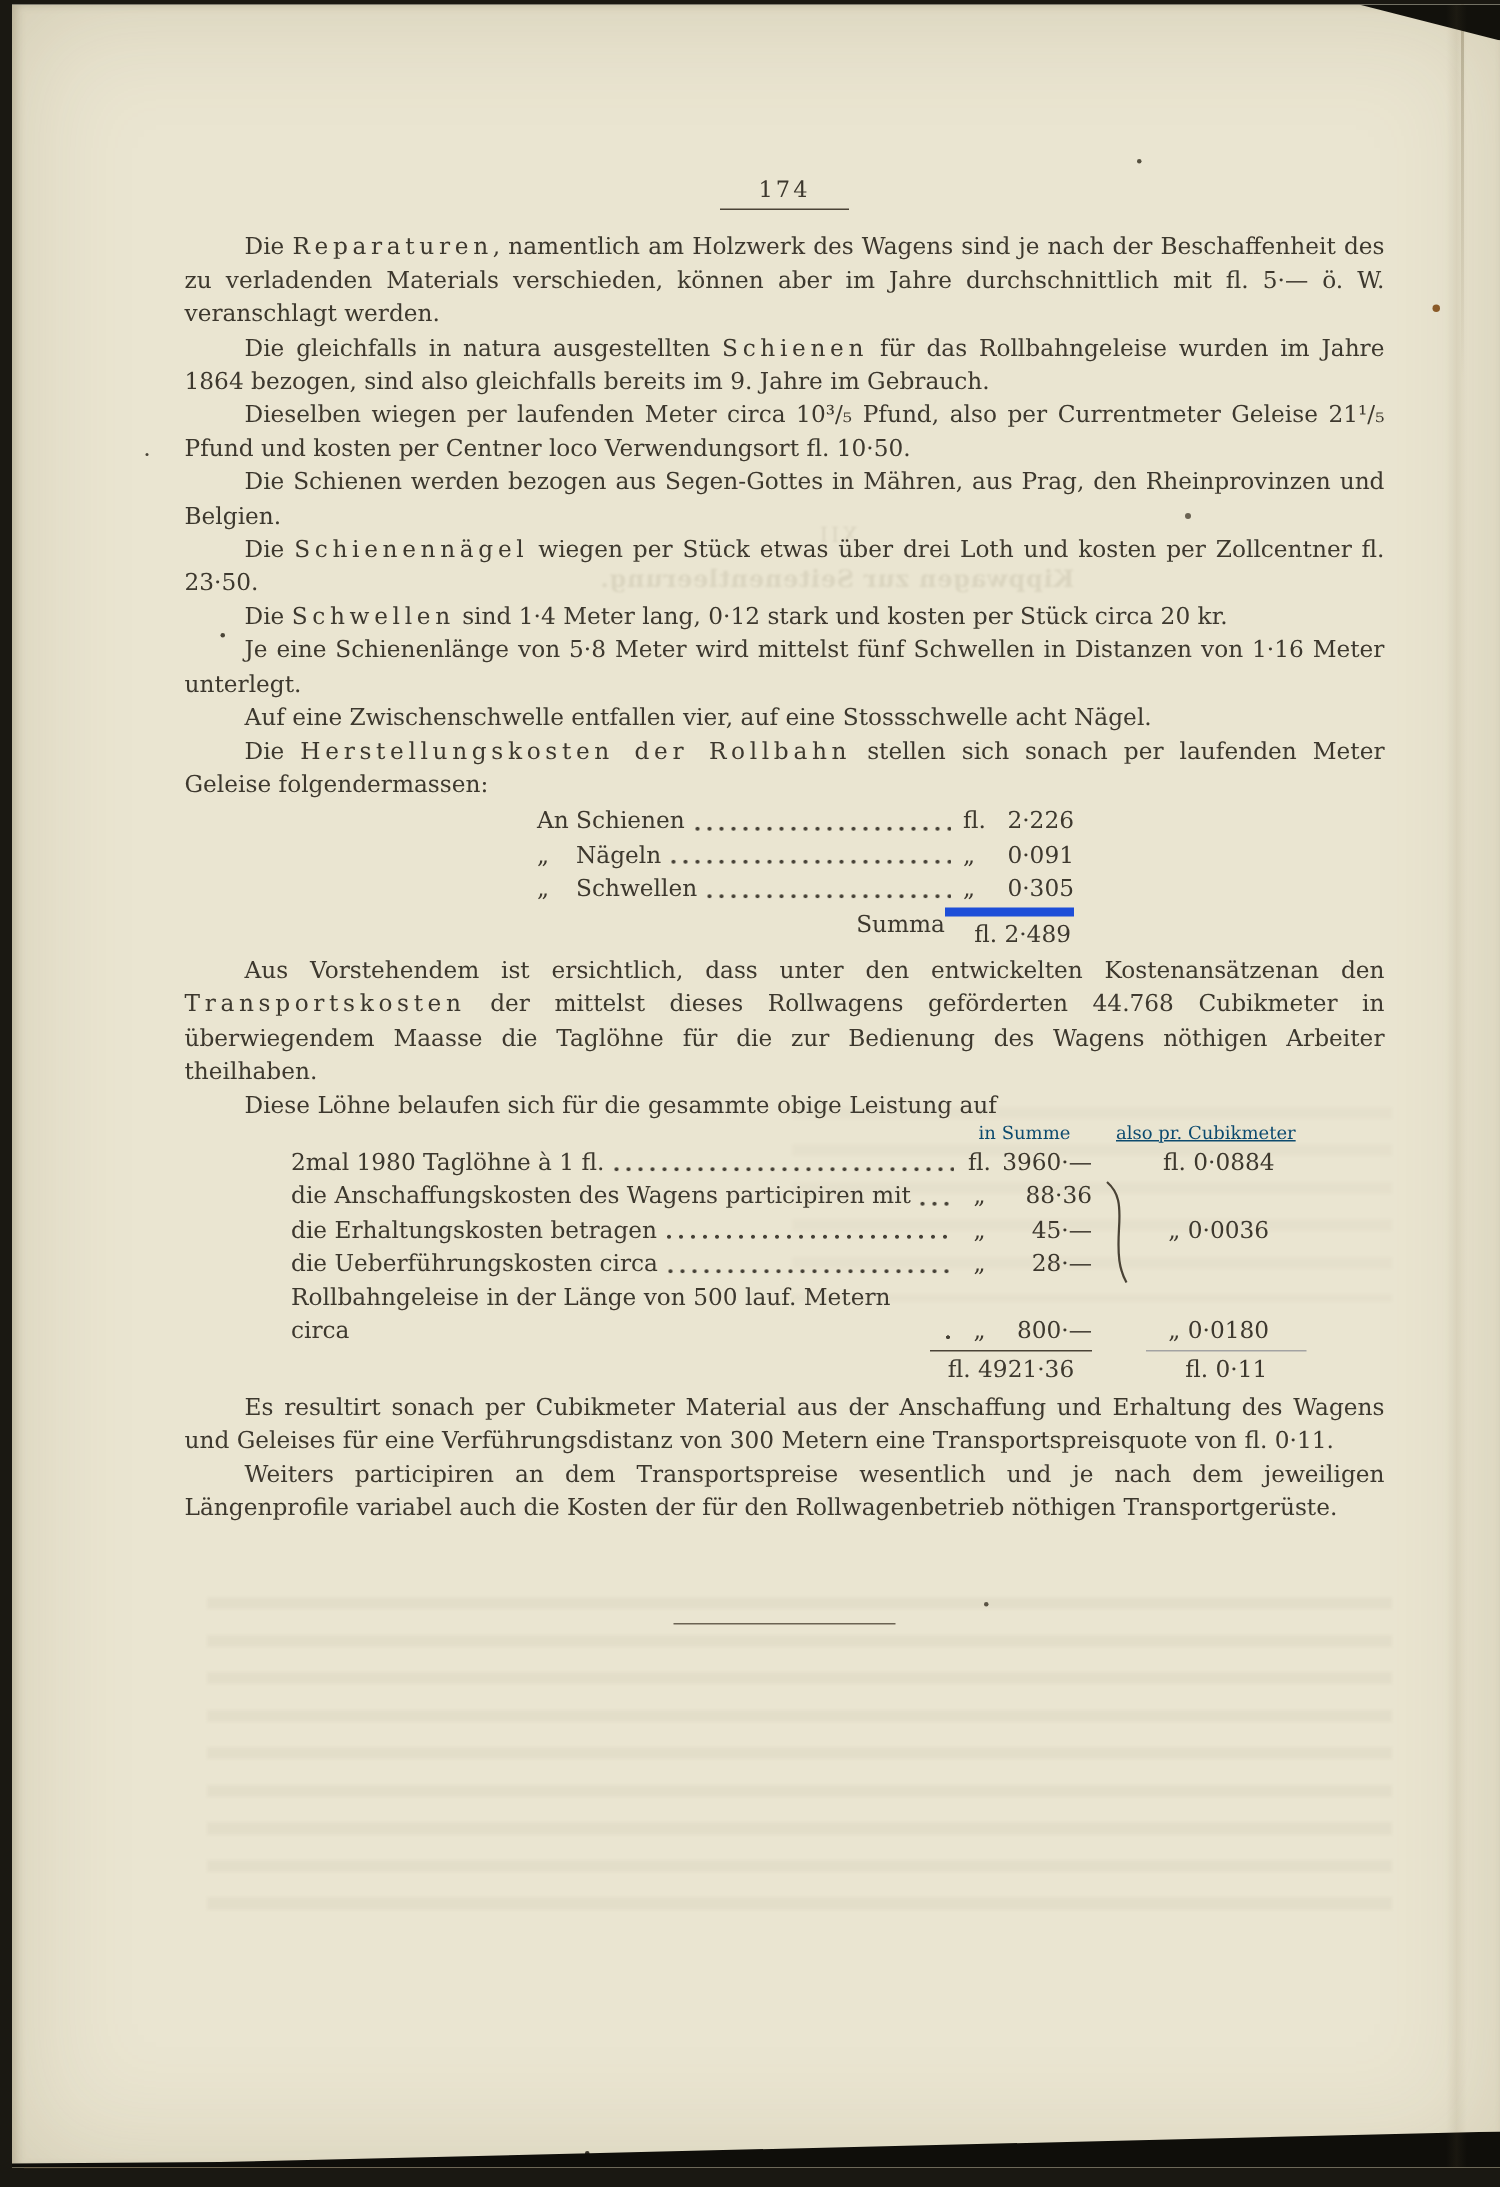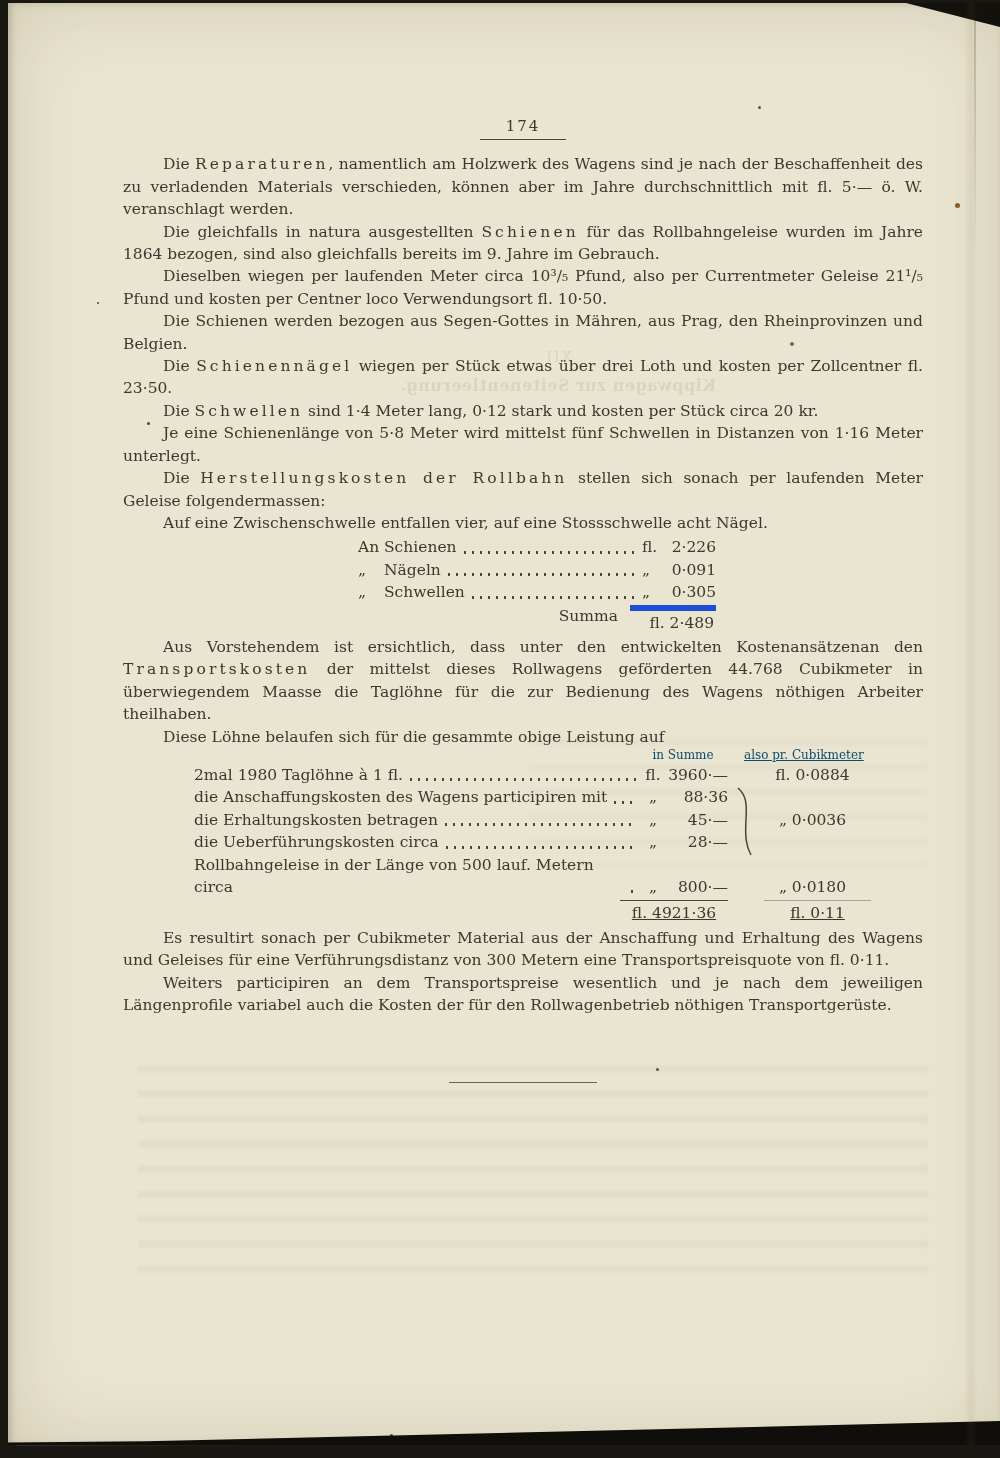--- a/index.html
+++ b/index.html
@@ -49,34 +49,34 @@
     background-image:radial-gradient(circle at 2px 2.5px, rgba(61,56,46,.95) 1.1px, transparent 1.5px);
     background-size:8px 5px;background-repeat:repeat-x;
   }
   
   .cost-list{margin:2px 0 2px 235px;width:358px;}
   .cl-row{display:flex;align-items:baseline;}
   .cl-prefix{width:26px;}
   .cl-unit{width:26px;text-align:left;padding-left:2px;}
   .cl-value{width:48px;text-align:right;}
   .cl-total{display:flex;justify-content:flex-end;margin-top:1px;}
-  .cl-total-label{margin-right:12px;}
+  .cl-total-label{}
   .cl-total-value{border-top:6px solid #1d4ed8;padding:1px 2px 0 8px;min-width:76px;text-align:right;}
   
   .cost-table{margin:0 0 2px 71px;width:677px;position:relative;}
   .ct-head{display:flex;justify-content:flex-end;font-size:12px;line-height:15px;color:#0c4a6e;margin-bottom:1px;}
   .ct-h1{width:90px;text-align:center;}
   .ct-h2{width:127px;text-align:left;text-decoration:underline;}
   .ct-bsp{width:16px;}
   .ct-row{display:flex;align-items:flex-end;}
   .ct-desc{flex:1;display:flex;align-items:baseline;min-width:0;}
   .ct-unit{width:22px;text-align:center;}
   .ct-sum{width:64px;text-align:right;}
   .ct-per{width:127px;text-align:center;padding-left:10px;box-sizing:border-box;}
-  .ct-totals{margin-top:2px;text-decoration:underline;}
+  .ct-totals{margin-top:2px;}
   .ct-totsum{width:108px;text-align:center;border-top:1px solid #4a4336;padding-top:1px;}
   .ct-totper{width:107px;margin-left:20px;text-align:center;border-top:1px solid #a3a3a3;padding-top:1px;}
   .brace{position:absolute;left:542px;top:39px;}
   
   .divider{width:148px;height:1px;background:#6b6353;margin:66px auto 0 auto;}
   
   .show-through{
     position:absolute;left:330px;top:346px;width:440px;text-align:center;
     transform:scaleX(-1);opacity:.14;color:#7d7458;filter:blur(.7px);
     pointer-events:none;
@@ -116,23 +116,23 @@
     <p><span>Dieselben wiegen per laufenden Meter circa 10³/₅ Pfund, also per Currentmeter Geleise 21¹/₅ Pfund und kosten per Centner loco Verwendungsort fl. 10·50.</span></p>
 
     <p><span>Die Schienen werden bezogen aus Segen-Gottes in Mähren, aus Prag, den Rheinprovinzen und Belgien.</span></p>
 
     <p><span>Die </span><span class="sperr">Schienennägel</span><span> wiegen per Stück etwas über drei Loth und kosten per Zollcentner fl. 23·50.</span></p>
 
     <p><span>Die </span><span class="sperr">Schwellen</span><span> sind 1·4 Meter lang, 0·12 stark und kosten per Stück circa 20 kr.</span></p>
 
     <p><span>Je eine Schienenlänge von 5·8 Meter wird mittelst fünf Schwellen in Distanzen von 1·16 Meter unterlegt.</span></p>
 
+    <p><span>Auf eine Zwischenschwelle entfallen vier, auf eine Stossschwelle acht Nägel.</span></p>
+
     <p><span>Die </span><span class="sperr">Herstellungskosten der Rollbahn</span><span> stellen sich sonach per laufenden Meter Geleise folgendermassen:</span></p>
-
-    <p><span>Auf eine Zwischenschwelle entfallen vier, auf eine Stossschwelle acht Nägel.</span></p>
 
     <div class="cost-list">
       <div class="cl-row">
         <span class="cl-prefix">An</span>
         <span class="cl-label">Schienen</span>
         <span class="leader"></span>
         <span class="cl-unit">fl.</span>
         <span class="cl-value">2·226</span>
       </div>
       <div class="cl-row">

